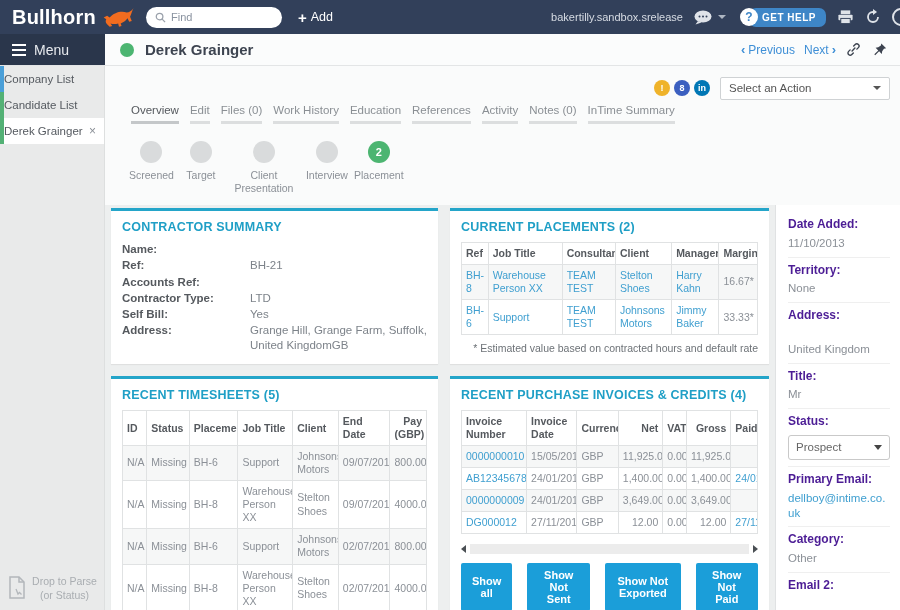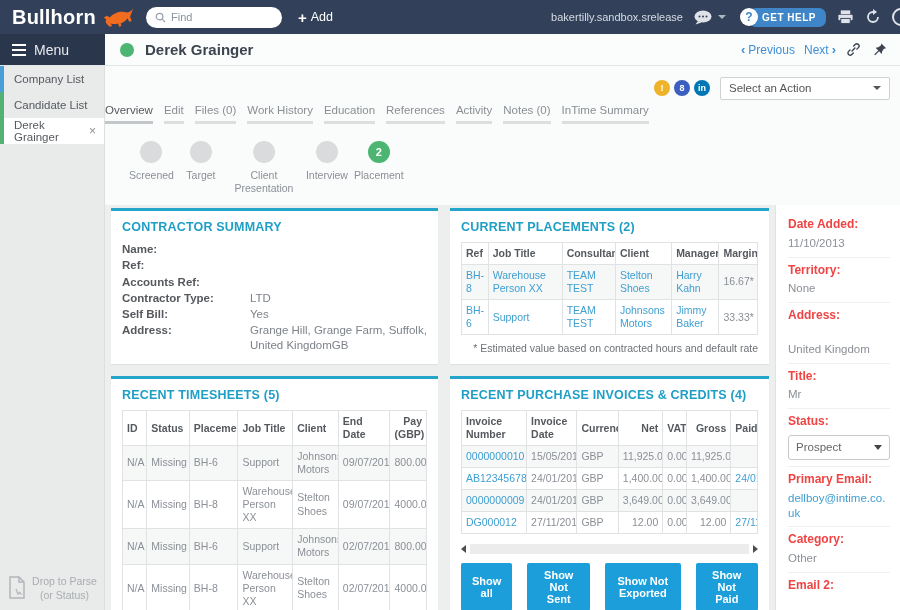--- a/index.html
+++ b/index.html
@@ -36,34 +36,34 @@
   .status-dot { width:14px; height:14px; border-radius:50%; background:#4cb571; margin-right:11px; }
   .record-title { font-size:15px; font-weight:bold; color:#3d4450; }
   .record-actions { margin-left:auto; display:flex; align-items:center; gap:9px; }
   .nav-link { color:#3f8fd6; font-size:12px; cursor:pointer; display:flex; align-items:center; gap:3px; }
   .nav-chev { font-size:13px; font-weight:bold; }
   .rec-icon { width:17px; height:17px; display:flex; align-items:center; justify-content:center; cursor:pointer; }
 
   
   .main-row { flex:1; display:flex; min-height:0; }
   .left-sidebar { width:105px; flex:0 0 105px; background:#e9eaea; position:relative; border-right:1px solid #dddfdf; }
-  .side-item { height:26px; display:flex; align-items:center; font-size:11.5px; color:#555a60; padding-left:10px; border-left:4px solid transparent; cursor:pointer; }
+  .side-item { height:26px; display:flex; align-items:center; font-size:11.5px; color:#555a60; padding-left:0; border-left:4px solid transparent; cursor:pointer; }
   .side-item.active { background:#fff; }
   .side-item .close-x { margin-left:auto; margin-right:8px; color:#8b9097; font-size:12px; cursor:pointer; }
   .drop-parse { position:absolute; bottom:8px; left:0; width:100%; display:flex; align-items:center; justify-content:center; gap:5px; color:#a9adb1; font-size:10.5px; text-align:center; line-height:1.35; cursor:pointer; }
 
   .right-of-sidebar { flex:1; display:flex; flex-direction:column; min-width:0; }
 
   
   .white-strip { background:#fafbfb; padding:10px 8px 0 0; flex:0 0 auto; }
   .actions-row { display:flex; align-items:center; justify-content:flex-end; gap:5px; height:24px; padding-right:2px; }
   .social { width:16px; height:16px; border-radius:50%; color:#fff; font-size:9px; font-weight:bold; display:flex; align-items:center; justify-content:center; cursor:pointer; }
   .select-action { width:170px; height:23px; background:#fff; border:1px solid #cfd2d4; border-radius:2px; display:flex; align-items:center; font-size:11.5px; color:#555; padding:0 8px; margin-left:5px; cursor:pointer; }
   .select-action .caret { margin-left:auto; width:0; height:0; border-left:4px solid transparent; border-right:4px solid transparent; border-top:4px solid #555; }
-  .tabs-row { display:flex; gap:11px; margin-top:4px; }
+  .tabs-row { display:flex; gap:11px; padding-left:26px; margin-top:4px; }
   .tab { font-size:11.5px; color:#8a8f94; padding-bottom:5px; border-bottom:3px solid #dcdedf; cursor:pointer; white-space:nowrap; }
   .tab.active { color:#55595e; border-bottom-color:#c4c7c9; }
   .pipeline { display:flex; padding-left:24px; margin-top:17px; padding-bottom:10px; }
   .pstep { display:flex; flex-direction:column; align-items:center; margin-right:5px; min-width:44px; }
   .pcircle { width:22px; height:22px; border-radius:50%; background:#d9dbdc; color:#fff; font-size:11px; font-weight:bold; display:flex; align-items:center; justify-content:center; }
   .pstep.active .pcircle { background:#4cb571; }
   .plabel { font-size:10.5px; color:#8b9097; margin-top:6px; text-align:center; line-height:1.25; max-width:72px; }
 
   
   .lower { flex:1; display:flex; min-height:0; }
@@ -110,21 +110,21 @@
   .arr-r { width:0; height:0; border-top:4px solid transparent; border-bottom:4px solid transparent; border-left:5px solid #4a4f54; cursor:pointer; }
   .track { flex:1; height:10px; background:#ececec; }
   .thumb { height:10px; background:#b4b7b9; width:93%; cursor:pointer; }
 
   .btn-blue { background:#1b9ed9; color:#fff; font-size:11px; font-weight:bold; border:none; border-radius:2px; padding:6px 11px; cursor:pointer; font-family:"Liberation Sans",sans-serif; }
   .btn-row { display:flex; gap:15px; margin-top:9px; flex-wrap:nowrap; }
 
   
   .details { width:125px; flex:0 0 125px; background:#fff; border-left:1px solid #e0e2e3; padding:7px 10px 0 12px; overflow:hidden; }
   .field { padding:5px 0 6px 0; border-bottom:1px solid #efefef; }
-  .flabel { font-size:12px; font-weight:bold; color:#ef4444; line-height:1.3; }
+  .flabel { font-size:12px; font-weight:bold; color:#4c1d95; line-height:1.3; }
   .fvalue { font-size:11.5px; color:#8b9097; margin-top:3px; min-height:14px; line-height:1.3; word-wrap:break-word; }
   .fvalue.link { color:#3f9fd0; }
   .field.tall .fvalue { padding-top:15px; }
   .field.empty-tall { padding-bottom:18px; }
   .fselect { margin-top:5px; width:102px; height:25px; border:1px solid #c9c9c9; border-radius:3px; background:#fff; display:flex; align-items:center; font-size:11.5px; color:#666; padding:0 7px; cursor:pointer; }
   .fselect .caret { margin-left:auto; width:0; height:0; border-left:4px solid transparent; border-right:4px solid transparent; border-top:5px solid #444; }
 </style>
 </head>
 <body>
 
@@ -295,20 +295,21 @@
           <div class="pcol-left">
 
             <div class="panel">
               <div class="panel-title">CONTRACTOR SUMMARY</div>
               <div>
                   <div class="sumrow">
                     <span class="sumlabel">Name:</span>
                   </div>
                   <div class="sumrow">
                     <span class="sumlabel">Ref:</span>
+                    <span class="sumvalue">BH-21</span>
                   </div>
                   <div class="sumrow">
                     <span class="sumlabel">Accounts Ref:</span>
                     <span class="sumvalue"></span>
                   </div>
                   <div class="sumrow">
                     <span class="sumlabel">Contractor Type:</span>
                     <span class="sumvalue">LTD</span>
                   </div>
                   <div class="sumrow">

